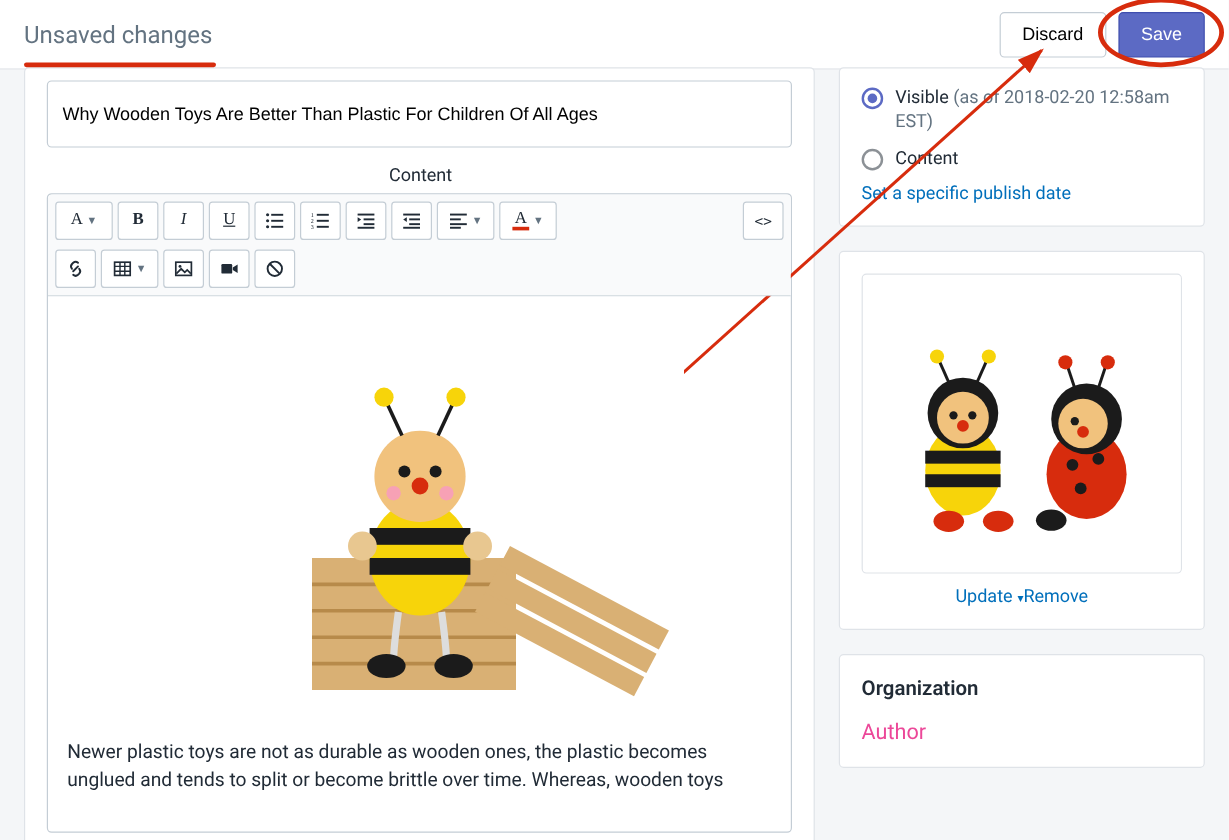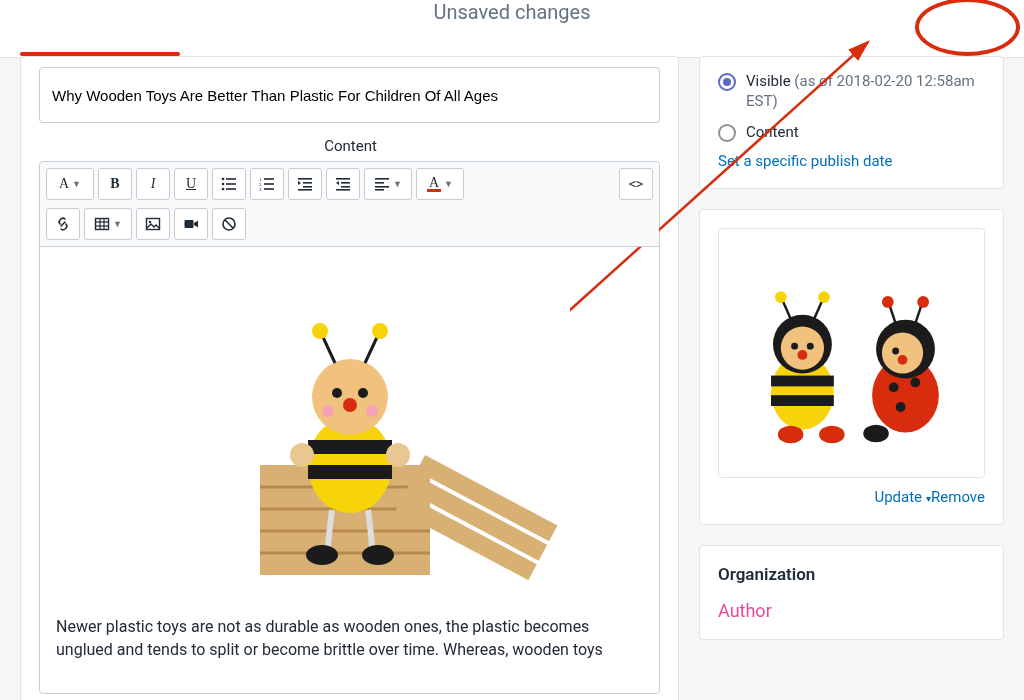--- a/index.html
+++ b/index.html
@@ -1,17 +1,17 @@
 <!DOCTYPE html>
 <html><head>
 <meta charset="utf-8">
 <style>
   * { box-sizing: border-box; }
   body { margin:0; font-family: -apple-system, BlinkMacSystemFont, "Segoe UI", Roboto, Helvetica, Arial, sans-serif; background:#f4f6f8; color:#212b36; width:1024px; height:700px; overflow:hidden; position:relative; }
-  .topbar { height:58px; background:#fff; border-bottom:1px solid #dfe3e8; display:flex; align-items:center; justify-content:space-between; padding:0 20px;flex-direction:column; }
+  .topbar { height:58px; background:#fff; border-bottom:1px solid #dfe3e8; display:flex; align-items:center; justify-content:space-between; padding:0 20px; }
   .unsaved { color:#637381; font-size:20px; }
   .underline-red { position:absolute; left:20px; top:52px; width:160px; height:4px; background:#d72c0d; border-radius:2px; }
   .top-actions { display:flex; gap:10px; align-items:center; }
   .btn { height:38px; border-radius:4px; border:1px solid #c4cdd5; background:#fff; padding:0 18px; font-size:15px; cursor:pointer; }
   .btn-primary { background:#5c6ac4; color:#fff; border:1px solid #3f4eae; }
   .content-wrap { display:flex; padding:0 20px; gap:20px; margin-top:-2px; }
   .col-main { flex:1; }
   .col-side { width:305px; }
   .card { background:#fff; border:1px solid #dfe3e8; border-radius:4px; padding:18px; margin-bottom:20px; }
   .title-input { width:100%; height:56px; border:1px solid #c4cdd5; border-radius:4px; font-size:15px; padding:8px 12px; }
@@ -28,36 +28,40 @@
   .editor-img { width:440px; height:350px; margin:0 auto; display:block; background:#fff; position:relative; }
   .side-title { font-size:17px; font-weight:600; margin-bottom:16px; }
   .radio-row { display:flex; gap:10px; align-items:flex-start; margin-bottom:10px; }
   .radio-outer { width:18px; height:18px; border-radius:50%; border:2px solid #5c6ac4; display:flex; align-items:center; justify-content:center; flex-shrink:0; margin-top:2px; cursor:pointer; }
   .radio-outer.off { border-color:#8c9196; }
   .radio-inner { width:8px; height:8px; border-radius:50%; background:#5c6ac4; }
   .radio-label { font-size:15px; line-height:1.35; }
   .muted { color:#637381; }
   .link { color:#006fbb; font-size:15px; cursor:pointer; }
   .featured-img-box { border:1px solid #dfe3e8; border-radius:4px; height:250px; display:flex; align-items:center; justify-content:center; background:#fff; overflow:hidden; }
-  .f-actions { display:flex; justify-content:flex-end; margin-top:10px; }
+  .f-actions { display:flex; justify-content:center; margin-top:10px; }
   .chev { font-size:10px; margin-left:4px; }
   
   .anno-ellipse { position:absolute; border:4px solid #d72c0d; border-radius:50%; pointer-events:none; }
   .save-ellipse { width:105px; height:58px; right:4px; top:-2px; }
   
   .anno-arrow { position:absolute; left:540px; top:38px; pointer-events:none; }
   
   .thumb-svg { width:100%; height:100%; }
   .author-label { font-size:18px; color:#ec4899; margin-top:4px; }
 </style>
 </head>
 <body>
 
 <div class="topbar">
   <div class="unsaved">Unsaved changes</div>
+  <div class="top-actions">
+    <button class="btn">Discard</button>
+    <button class="btn btn-primary">Save</button>
+  </div>
 </div>
 <div class="underline-red"></div>
 <div class="anno-ellipse save-ellipse"></div>
 <svg class="anno-arrow" width="400" height="300">
   <defs>
     <marker id="ah" markerWidth="10" markerHeight="10" refX="8" refY="3" orient="auto">
       <path d="M0,0 L0,6 L9,3 z" fill="#d72c0d"></path>
     </marker>
   </defs>
   <line x1="10" y1="290" x2="328" y2="4" stroke="#d72c0d" stroke-width="2.5" marker-end="url(#ah)"></line>

